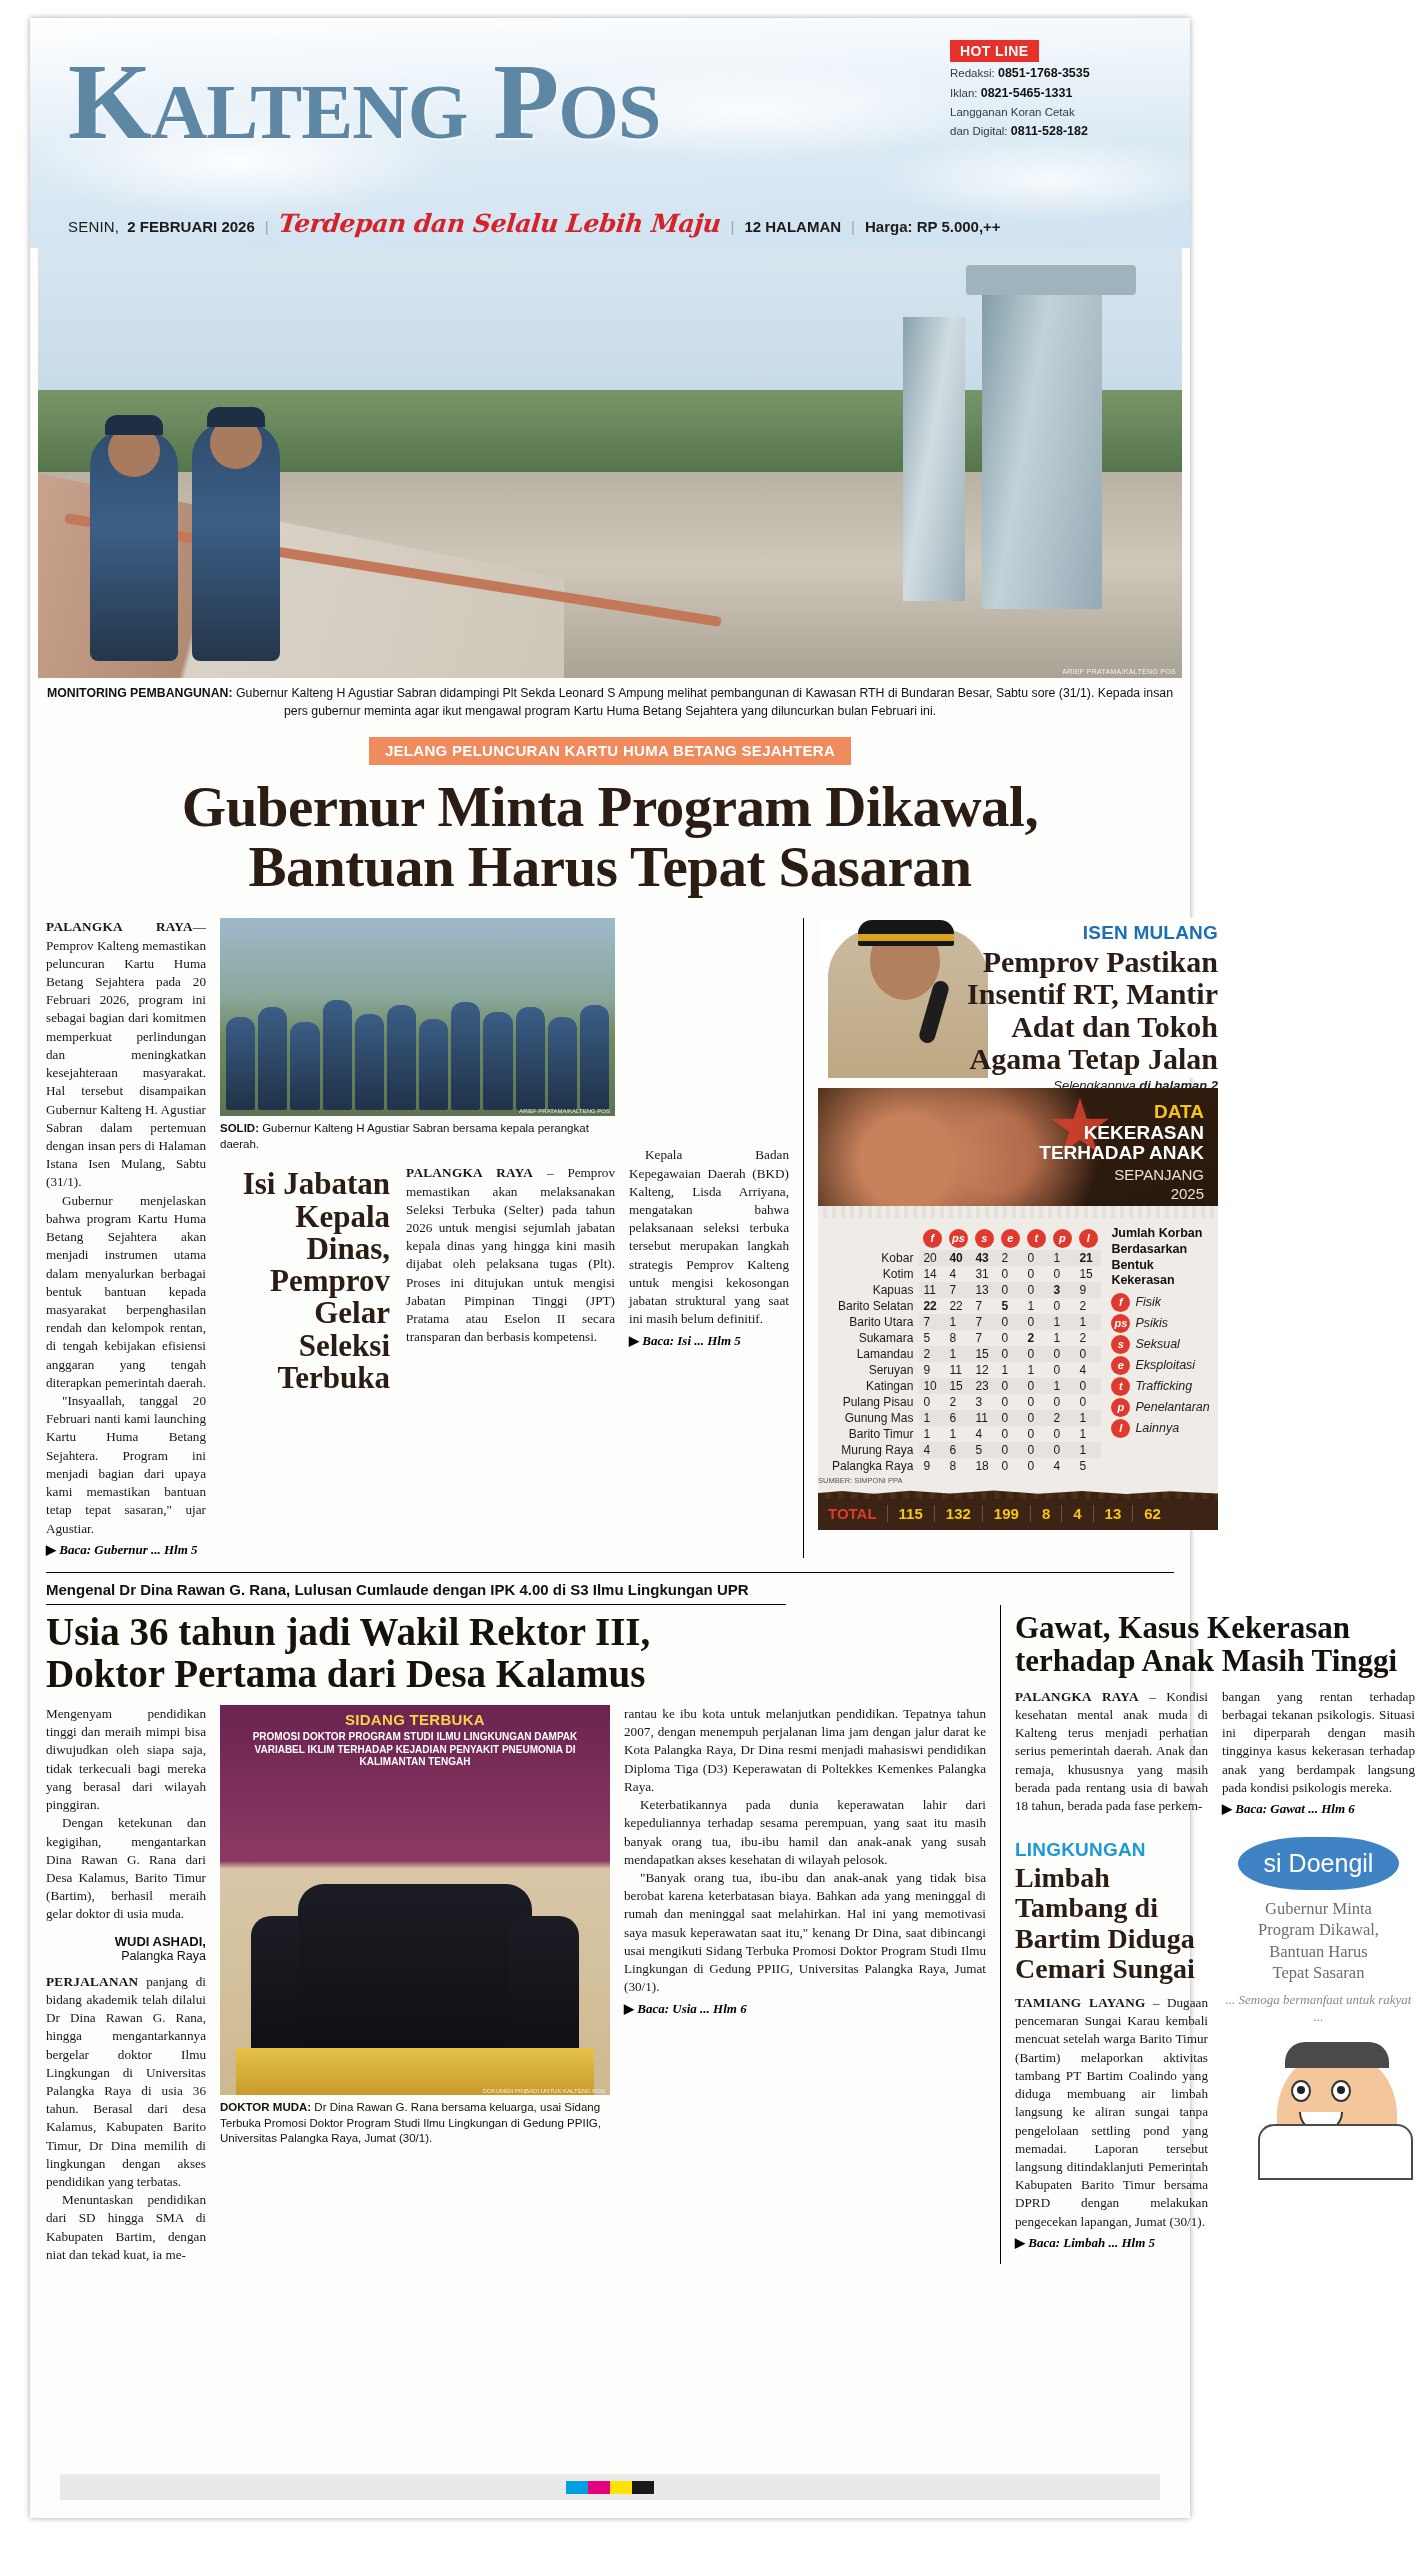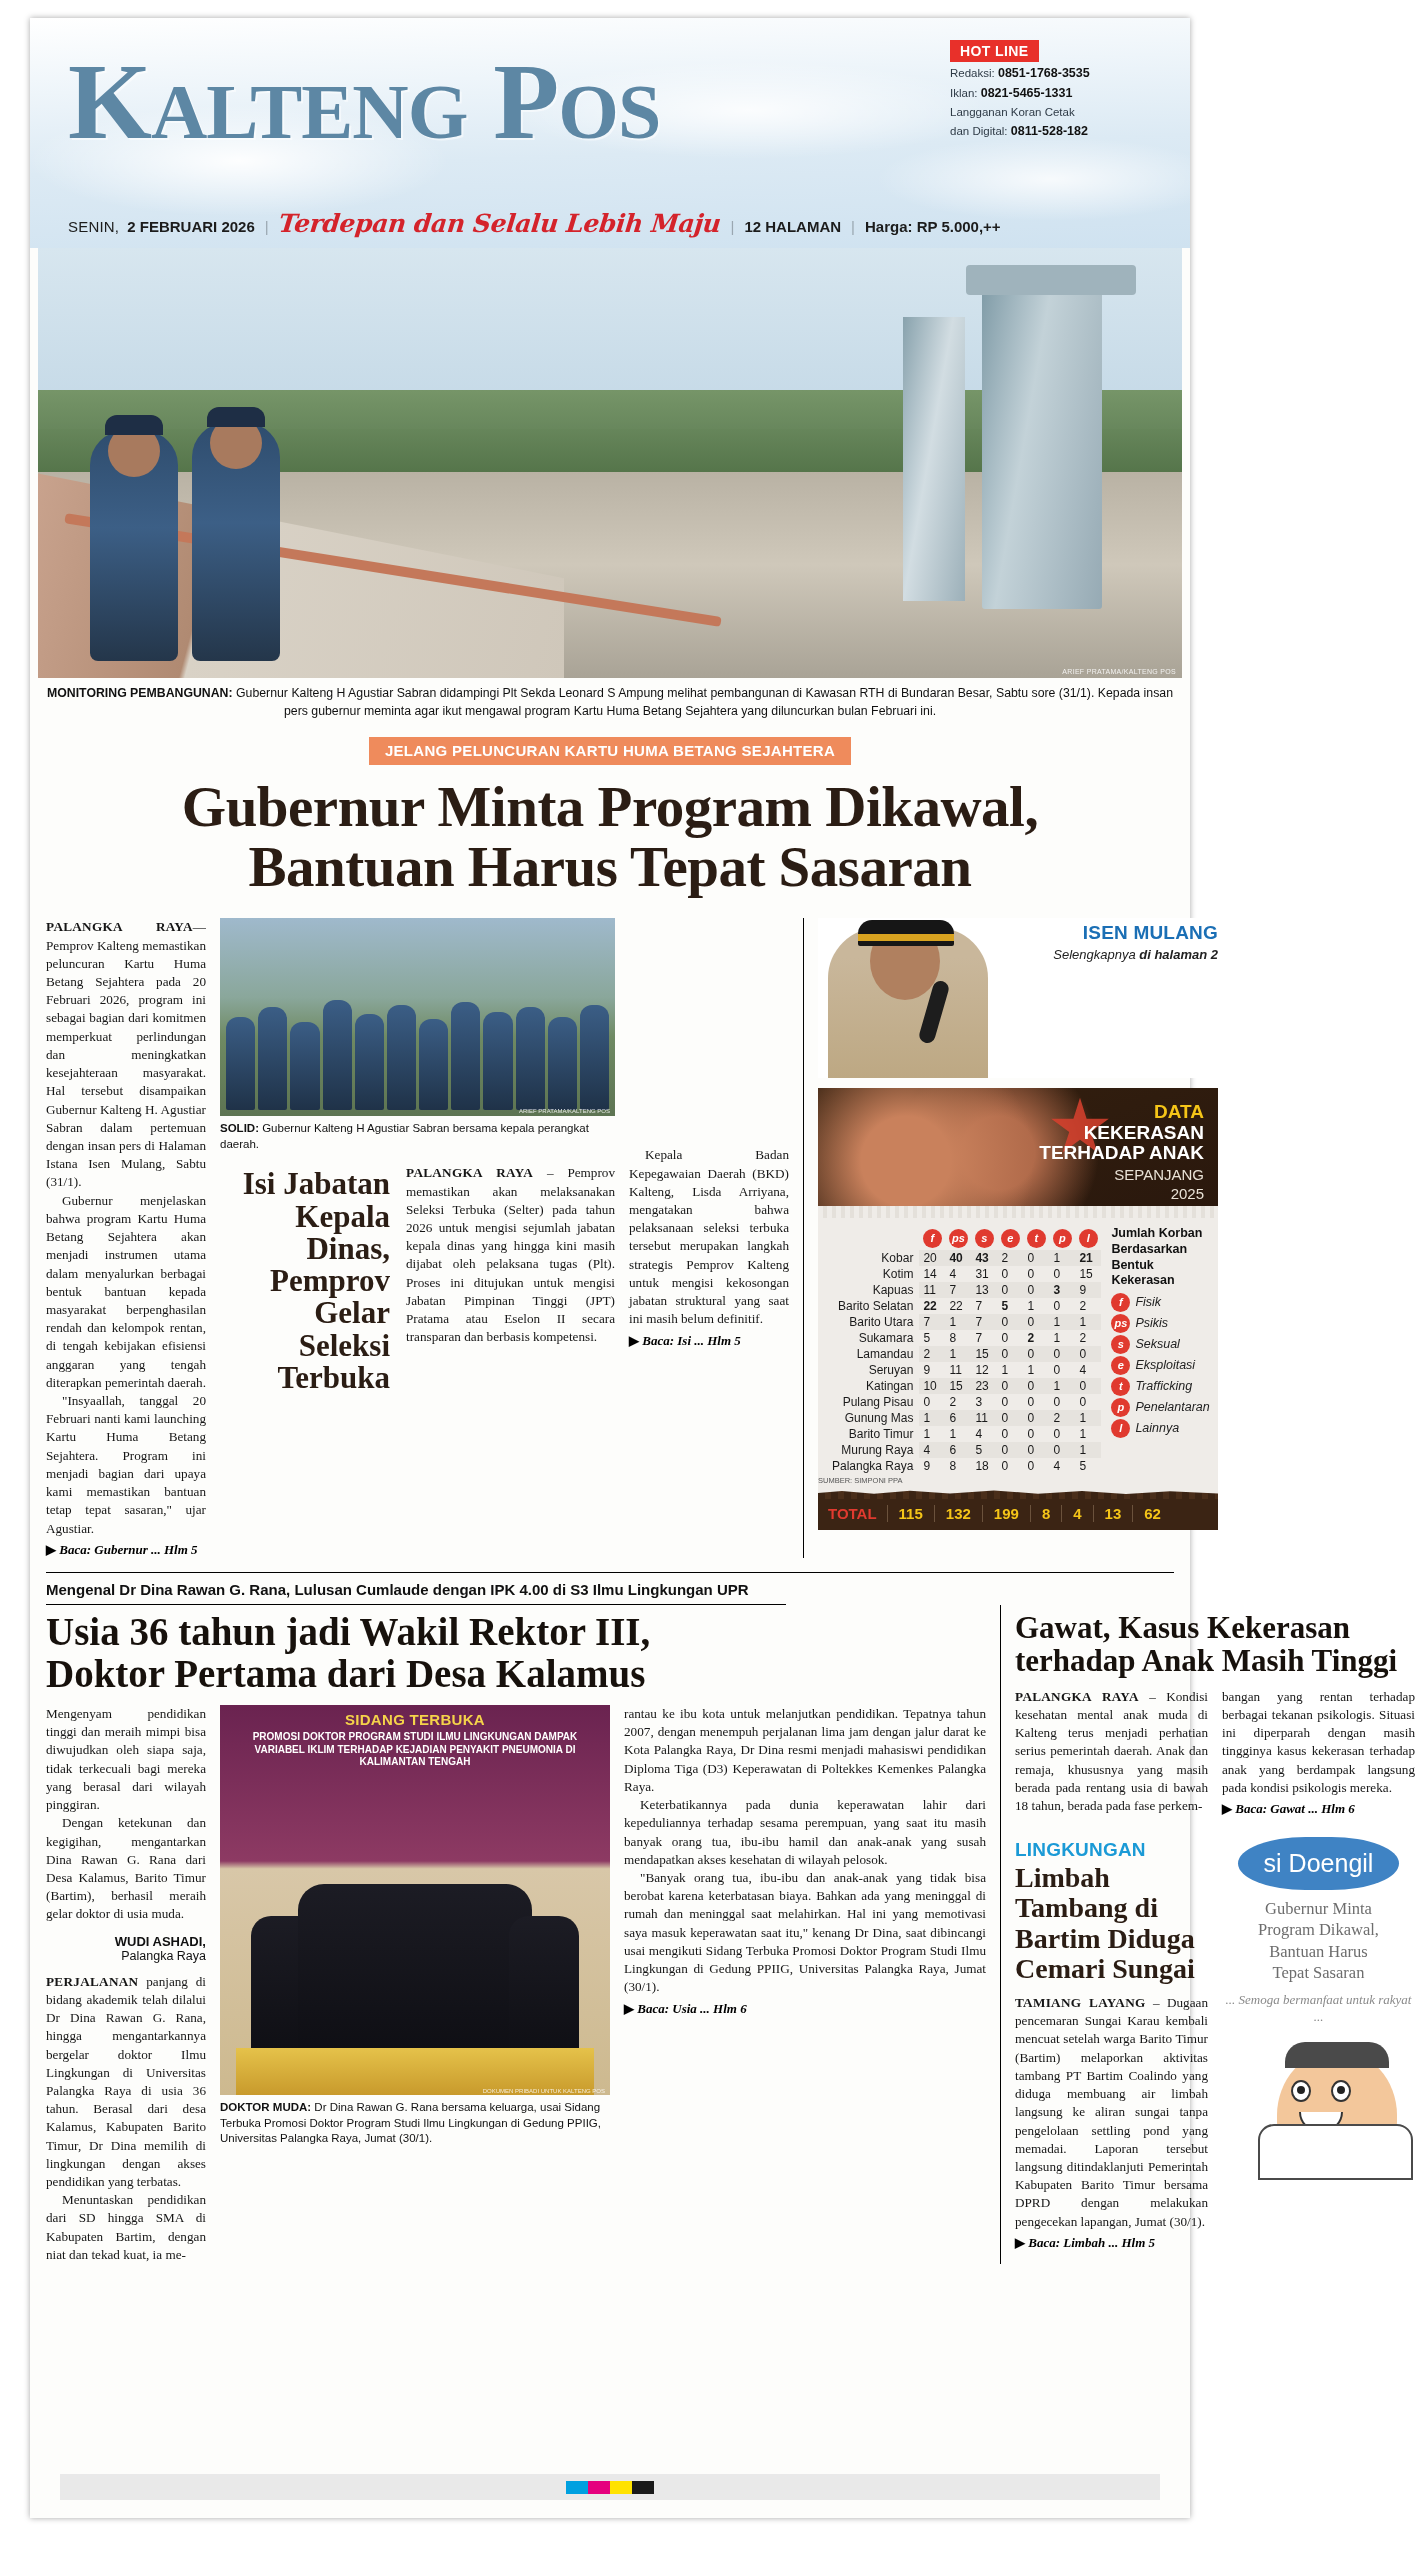--- a/index.html
+++ b/index.html
@@ -465,20 +465,21 @@
       <div style="position:relative;">
         <div class="rail-photo">
           <div class="bg"></div>
           <div class="man"></div>
           <div class="mhead"></div>
           <div class="mcap"></div>
           <div class="mic"></div>
         </div>
         <div style="position:absolute;right:0;top:4px;width:265px;">
           <div class="isen-kicker">ISEN MULANG</div>
+          <div class="isen-head">Pemprov Pastikan Insentif RT, Mantir Adat dan Tokoh Agama Tetap Jalan</div>
           <div class="isen-more">
             <span>Selengkapnya </span><b>di halaman 2</b>
           </div>
         </div>
       </div>
 
       <div class="infobox">
         <div class="info-top">
           <div class="art"></div>
           <div class="burst"></div>

